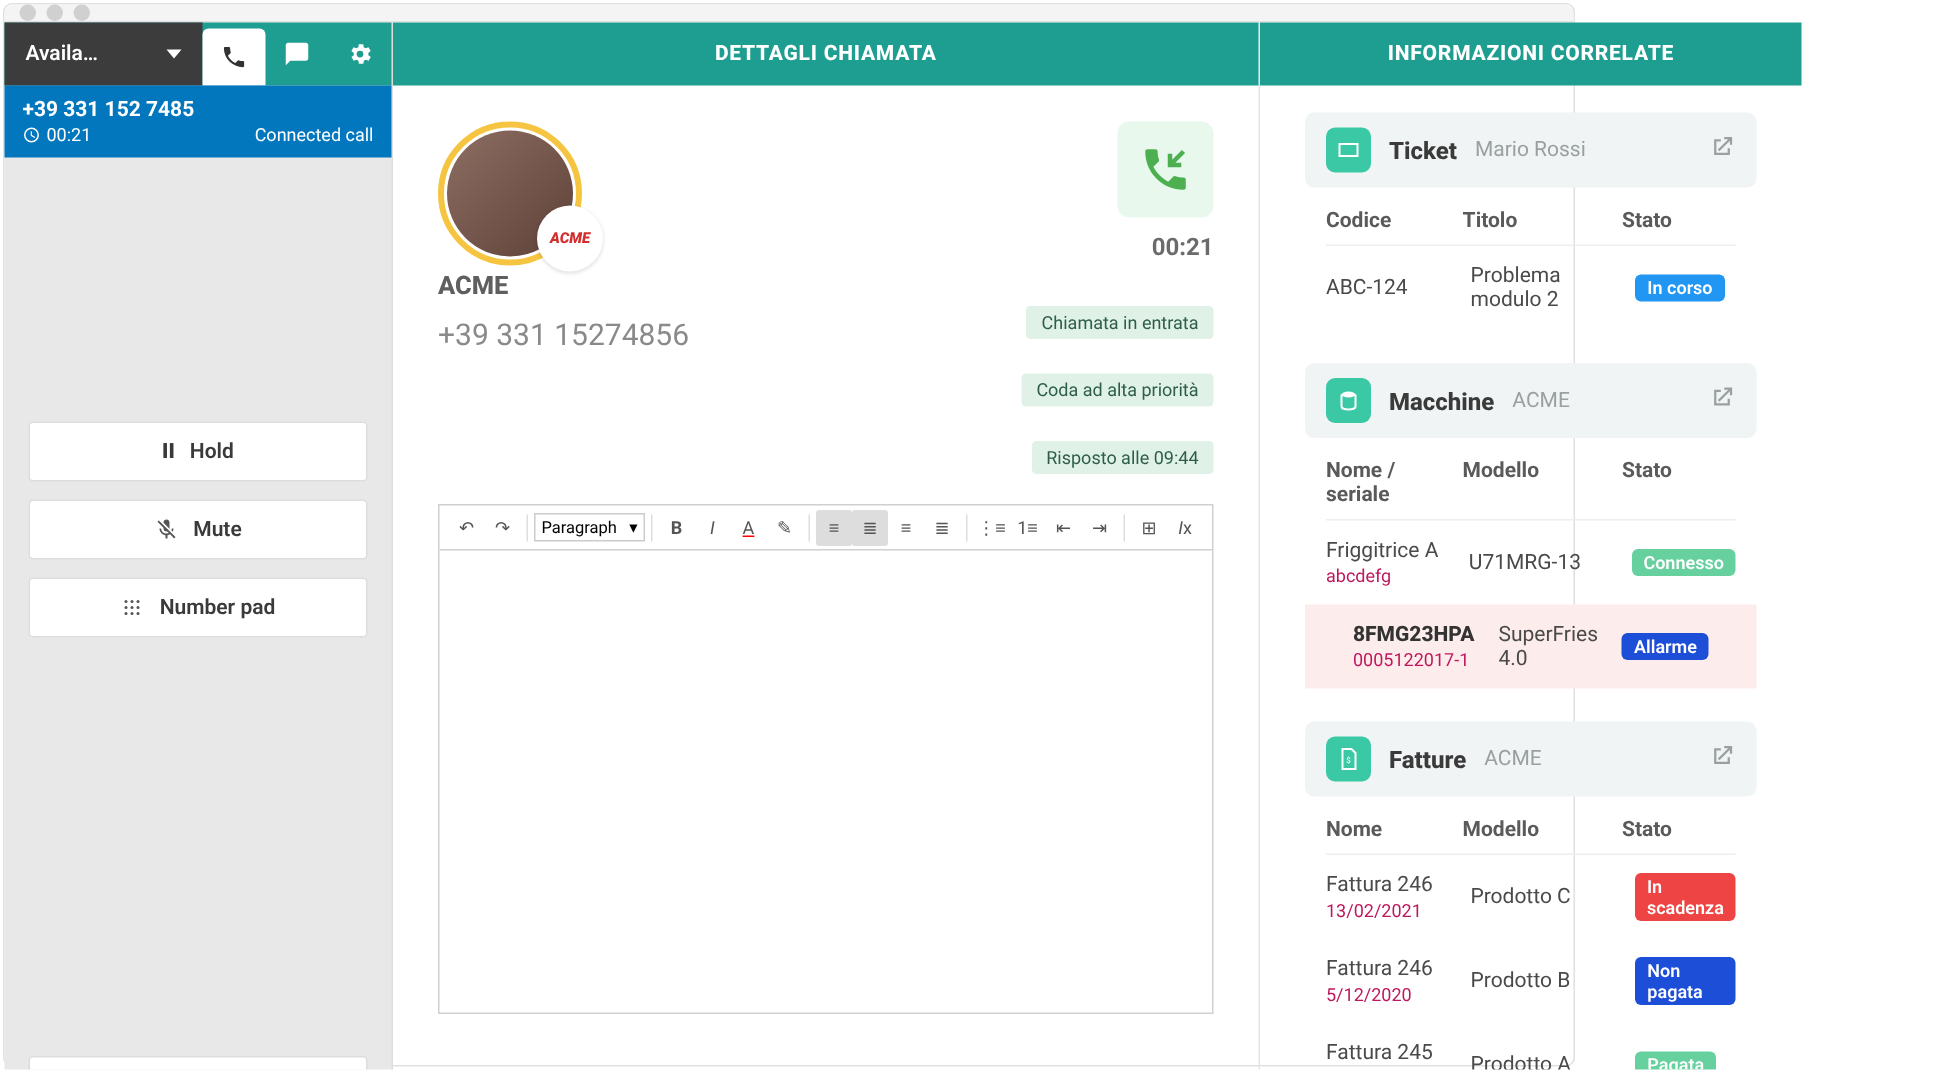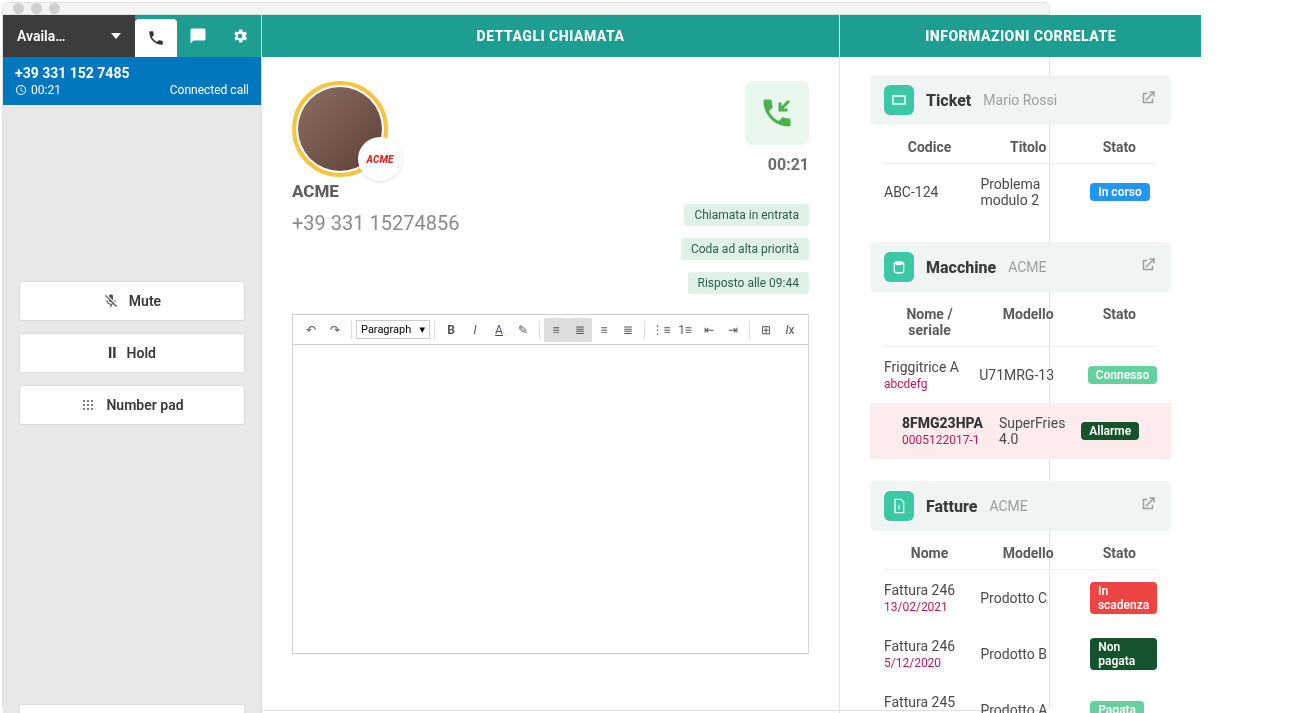--- a/index.html
+++ b/index.html
@@ -31,49 +31,49 @@
 .details { padding: 24px 30px 12px; }
 .det-top { display: flex; justify-content: space-between; }
 .avatar-wrap { position: relative; width: 96px; height: 96px; }
 .avatar-ring { width: 96px; height: 96px; border-radius: 50%; border: 4px solid #f5c542; display: flex; align-items: center; justify-content: center; background: #fff; }
 .avatar { width: 84px; height: 84px; border-radius: 50%; background: linear-gradient(135deg,#8d6e63,#5d4037); }
 .brand-badge { position: absolute; bottom: -4px; right: -14px; background: #fff; border-radius: 50%; width: 44px; height: 44px; display: flex; align-items: center; justify-content: center; font-size: 10px; font-weight: 900; color: #d32f2f; font-style: italic; box-shadow: 0 1px 3px rgba(0,0,0,.15); }
 .call-badge-col { display: flex; flex-direction: column; align-items: flex-end; gap: 8px; }
 .call-icon-box { width: 64px; height: 64px; background: #e8f8ec; border-radius: 8px; display: flex; align-items: center; justify-content: center; }
 .call-icon-box svg { fill: #4caf50; }
 .dur { color: #6b6b6b; font-weight: 700; margin-top: 2px; }
-.info-tags { display: flex; flex-direction: column; gap: 12px; margin-top: 22px; align-items: flex-end; }
+.info-tags { display: flex; flex-direction: column; gap: 23px; margin-top: 22px; align-items: flex-end; }
 .tag { background: #e0f2e8; color: #2e5d4a; font-size: 12px; padding: 4px 10px; border-radius: 3px; }
 .name { font-size: 26px; color: #555; font-weight: 600; margin-top: 18px; }
 .company { font-size: 17px; color: #5f5f5f; font-weight: 800; margin-top: 4px; }
 .phone-lg { font-size: 20px; color: #8a8a8a; margin-top: 10px; }
 .editor { margin: 8px 30px; border: 1px solid #d0d0d0; height: 340px; display: flex; flex-direction: column; }
 .toolbar { height: 30px; border-bottom: 1px solid #d0d0d0; display: flex; align-items: center; padding: 0 6px; gap: 0; }
 .tbtn { width: 24px; height: 24px; display: flex; align-items: center; justify-content: center; font-size: 12px; color: #555; cursor: pointer; border-radius: 2px; }
 .tbtn.active { background: #ddd; }
 .tsep { width: 1px; height: 18px; background: #ddd; margin: 0 4px; }
 .para-sel { border: 1px solid #ccc; font-size: 11px; padding: 2px 4px; width: 74px; display: flex; justify-content: space-between; align-items: center; }
 .editor-body { flex: 1; }
 .right { width: 510px; display: flex; flex-direction: column; }
 .right-body { padding: 18px 30px; display: flex; flex-direction: column; gap: 18px; overflow-y: auto; }
 .card-head { background: #f0f4f4; border-radius: 6px; padding: 10px 14px; display: flex; align-items: center; gap: 12px; }
 .card-ic { width: 30px; height: 30px; background: #3bc9a5; border-radius: 6px; display: flex; align-items: center; justify-content: center; }
 .card-ic svg { fill: #fff; }
 .card-title { font-weight: 800; color: #3a3a3a; font-size: 16px; }
 .card-sub { color: #9aa0a0; font-size: 14px; }
 .open-ic { margin-left: auto; color: #9aa0a0; cursor: pointer; }
 .tbl { width: 100%; padding: 4px 14px; }
-.tbl-head { display: grid; grid-template-columns: 1.2fr 1.4fr 1fr; padding: 10px 0 8px; color: #5a5a5a; font-weight: 700; font-size: 14px; border-bottom: 1px solid #eee; text-align: center; }
+.tbl-head { display: grid; grid-template-columns: 1.2fr 1.4fr 1fr; padding: 10px 0 8px; color: #5a5a5a; font-weight: 700; font-size: 14px; border-bottom: 1px solid #eee; }
 .tbl-row { display: grid; grid-template-columns: 1.2fr 1.4fr 1fr; padding: 12px 0; align-items: center; font-size: 14px; color: #4a4a4a; gap: 16px; }
 .tbl-row.alert { background: #fdecec; margin: 0 -14px; padding: 12px 32px; }
 .sub { color: #be185d; font-size: 12px; margin-top: 2px; }
 .badge { display: inline-block; padding: 2px 8px; border-radius: 4px; font-size: 12px; color: #fff; font-weight: 600; }
 .b-blue { background: #2196f3; }
 .b-green { background: #66d19e; }
-.b-red { background: #14532d; }
+.b-red { background: #1d4ed8; }
 .b-orange { background: #ef4444; }
 .bold { font-weight: 800; color: #333; }
 </style>
 </head>
 <body>
 
 <div class="window">
   <div class="titlebar">
     <div class="dot"></div>
     <div class="dot"></div>
@@ -113,28 +113,28 @@
                 <path d="M12 2a10 10 0 1 0 0 20 10 10 0 0 0 0-20zm0 18a8 8 0 1 1 0-16 8 8 0 0 1 0 16zm.5-13H11v6l5.2 3.1.8-1.3-4.5-2.7V7z"></path>
               </svg>
             <span>00:21</span>
           </span>
           <span>Connected call</span>
         </div>
       </div>
       <div class="sidebar-body">
         <div class="action-btns">
           <div class="action-btn">
+            <span><b>II</b></span>
+            <span>Hold</span>
+          </div>
+          <div class="action-btn">
             <svg width="16" height="16" viewBox="0 0 24 24" fill="#555">
                 <path d="M19 11h-1.7c0 .7-.1 1.4-.4 2l1.2 1.2c.6-1 .9-2 .9-3.2zM12 2c-1.7 0-3 1.3-3 3v.2l6 6V5c0-1.7-1.3-3-3-3zM4.3 3L3 4.3l6 6V11c0 1.7 1.3 3 3 3 .2 0 .5 0 .7-.1l1.7 1.7c-.7.3-1.6.5-2.4.5-2.8 0-5.3-2.1-5.3-5.1H5c0 3.4 2.7 6.2 6 6.7V21h2v-3.3c.9-.1 1.8-.5 2.6-.9l4.1 4.1 1.3-1.3L4.3 3z"></path>
               </svg>
             <span>Mute</span>
-          </div>
-          <div class="action-btn">
-            <span><b>II</b></span>
-            <span>Hold</span>
           </div>
           <div class="action-btn">
             <svg width="16" height="16" viewBox="0 0 24 24" fill="#555">
                 <circle cx="6" cy="6" r="1.5"></circle>
                 <circle cx="12" cy="6" r="1.5"></circle>
                 <circle cx="18" cy="6" r="1.5"></circle>
                 <circle cx="6" cy="12" r="1.5"></circle>
                 <circle cx="12" cy="12" r="1.5"></circle>
                 <circle cx="18" cy="12" r="1.5"></circle>
                 <circle cx="6" cy="18" r="1.5"></circle>

